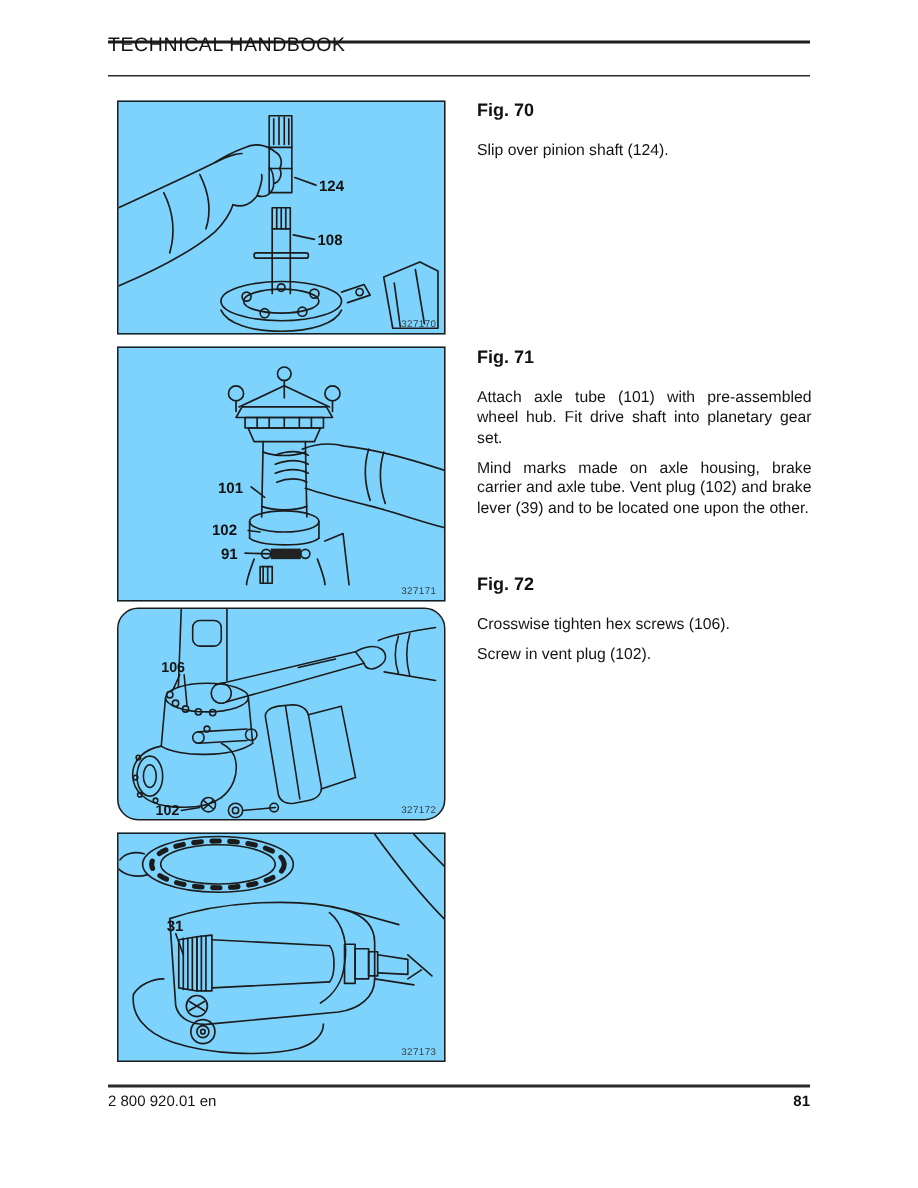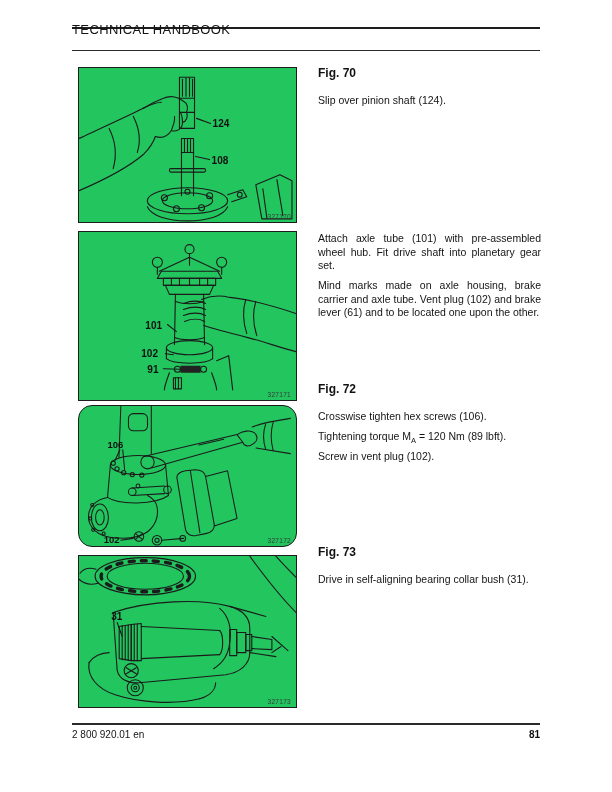--- a/index.html
+++ b/index.html
@@ -14,21 +14,21 @@
   }
 
   
   .rule-top    { position:absolute; left:72px; width:468px; top:27px;  height:2.4px; background:#1d1d1d; }
   .page-title  { position:absolute; left:72px; top:22px; font-size:13px; letter-spacing:0.4px; color:#141414; }
   .rule-title  { position:absolute; left:72px; width:468px; top:50px;  height:1.2px; background:#2a2a2a; }
 
   
   .figure-box {
     position:absolute; left:78px; width:219px;
-    border:1.5px solid #1d1d1d; background:#22c55e; box-sizing:border-box;
+    border:1.5px solid #1d1d1d; background:#7dd3fc; box-sizing:border-box;
   }
   #box-70 { top:67px;  height:156px; }
   #box-71 { top:231px; height:170px; }
   #box-72 { top:405px; height:142px;border-radius:14px; }
   #box-73 { top:555px; height:153px; }
   .figure-box svg { display:block; width:100%; height:100%; }
   .figure-box svg text { font-family:"Liberation Sans", sans-serif; font-weight:bold; font-size:10px; fill:#111; }
   .figure-code {
     position:absolute; right:5px; bottom:2px;
     font-size:6.5px; color:#3a3a3a; letter-spacing:0.3px;
@@ -262,33 +262,29 @@
     </svg>
     <span class="figure-code">327173</span>
   </div>
 
   <div class="fig-text" id="text-70">
     <h3 class="fig-caption">Fig. 70</h3>
     <p>Slip over pinion shaft (124).</p>
   </div>
 
   <div class="fig-text" id="text-71">
+    <h3 class="fig-caption">Fig. 71</h3>
     <p>Attach axle tube (101) with pre-assembled wheel hub. Fit drive shaft into planetary gear set.</p>
-    <p>Mind marks made on axle housing, brake carrier and axle tube. Vent plug (102) and brake lever (61) and to be located one upon the other.</p>
+    <p>Mind marks made on axle housing, brake carrier and axle tube. Vent plug (102) and brake lever (39) and to be located one upon the other.</p>
   </div>
 
   <div class="fig-text" id="text-72">
     <h3 class="fig-caption">Fig. 72</h3>
     <p>Crosswise tighten hex screws (106).</p>
-    <p><span>Tightening torque M</span><span class="sub">A</span><span> = 120 Nm (89 lbft).</span></p>
     <p>Screw in vent plug (102).</p>
   </div>
 
-  <div class="fig-text" id="text-73">
-    <h3 class="fig-caption">Fig. 73</h3>
-    <p>Drive in self-aligning bearing collar bush (31).</p>
-  </div>
 
   <div class="rule-footer"></div>
   <div class="doc-number">2 800 920.01 en</div>
   <div class="page-number">81</div>
 
 </div>
 
 </body></html>

